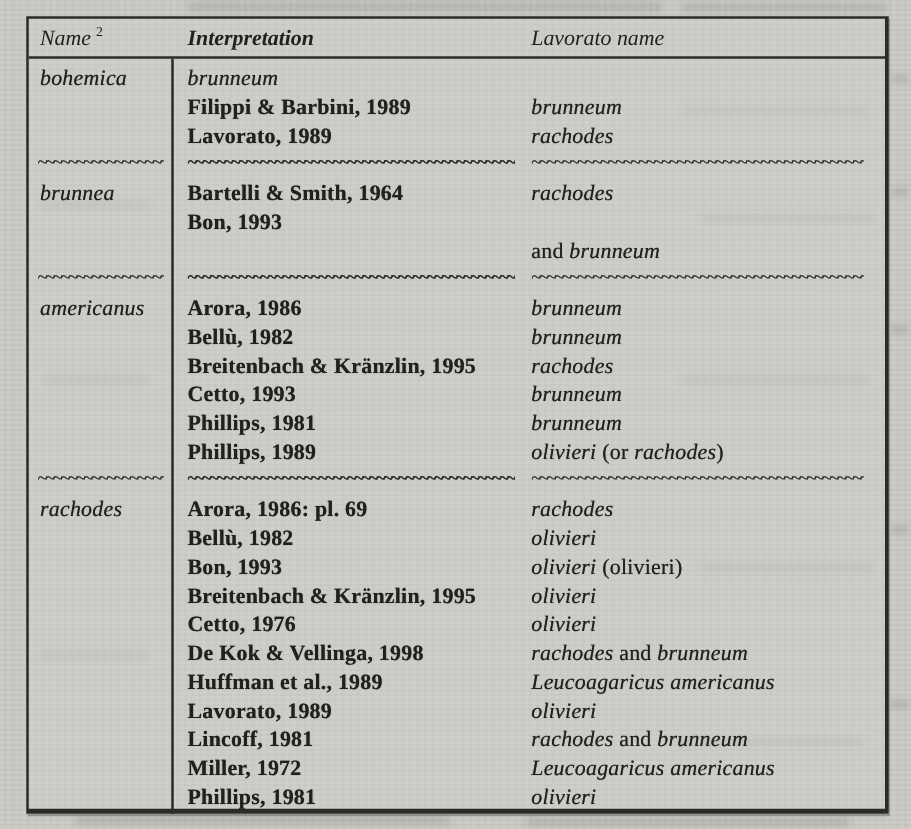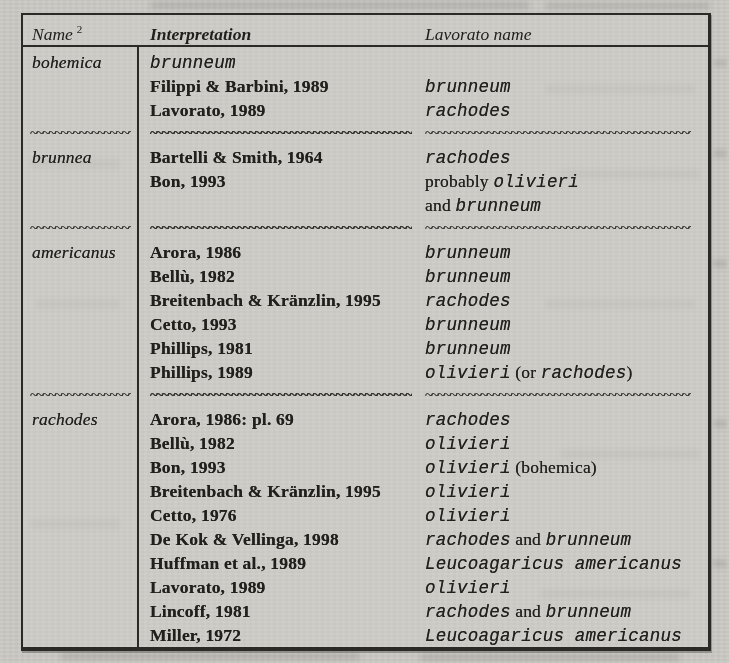--- a/index.html
+++ b/index.html
@@ -17,35 +17,35 @@
   .ghost-b{background:rgba(88,85,78,0.09);}
 
   .scan-table{
     position:absolute;left:21px;top:13px;width:690px;height:638px;
     box-sizing:border-box;
     border:2px solid #2b2a27;border-right-width:3px;border-bottom-width:4px;
     background:rgba(216,215,210,0.30);
     box-shadow:1px 2px 0 rgba(60,58,52,0.35);
   }
   .thead{
-    display:flex;align-items:flex-end;height:30px;
+    display:flex;align-items:center;height:30px;
     border-bottom:2px solid #2b2a27;
     font-style:italic;font-size:17.5px;
   }
   .tbody{position:relative;height:600px;overflow:hidden;padding-top:4px;box-sizing:content-box;}
   .vdivider{position:absolute;left:114px;top:0;bottom:0;width:2px;background:#2b2a27;}
 
   .c1{width:114px;padding-left:9px;box-sizing:border-box;flex:none;}
   .c2{width:275px;padding-left:13px;box-sizing:border-box;flex:none;font-weight:bold;}
   .c3{flex:1;padding-left:13px;box-sizing:border-box;min-width:0;}
 
   .row{display:flex;line-height:23px;font-size:17.5px;letter-spacing:0.2px;
        text-shadow:0 0 0.6px rgba(33,32,29,0.75);}
   .row .c1{font-style:italic;}
-  .it{font-style:italic;font-family:Liberation Mono, monospace;}
+  .it{font-style:italic;}
 
   .sep{display:flex;height:23px;align-items:center;}
   .sep .c1{padding-left:7px;}
   .wavy{display:block;overflow:hidden;white-space:nowrap;
         font-size:15px;letter-spacing:-2px;color:#34332e;height:18px;line-height:14px;
         text-shadow:0 0 0.5px rgba(40,39,35,0.7);}
   .sep .c1 .wavy{width:101px;}
   .sep .c2 .wavy{width:262px;}
   .sep .c3 .wavy{width:266px;}
 
@@ -113,21 +113,20 @@
         </div>
       </div>
       <div class="row">
         <div class="c1">brunnea</div>
         <div class="c2">Bartelli &amp; Smith, 1964</div>
         <div class="c3"><span class="it">rachodes</span></div>
       </div>
       <div class="row">
         <div class="c1"></div>
         <div class="c2">Bon, 1993</div>
-        <div class="c3"><span>probably </span><span class="it">olivieri</span></div>
       </div>
       <div class="row">
         <div class="c1"></div>
         <div class="c2"></div>
         <div class="c3"><span>and </span><span class="it">brunneum</span></div>
       </div>
       <div class="sep">
         <div class="c1">
           <span class="wavy">~~~~~~~~~~~~~~~~~~~~~~~~~~~~~~~~~~~~~~~~~~~~~~~~~~~~~~~~~~~~~~~~~~~~~~~~~~~~~~~~~~~~~~~~~~~~~~~~~~~~~~~~~~~~~~~~~~~~~~~~</span>
         </div>
@@ -185,21 +184,21 @@
         <div class="c3"><span class="it">rachodes</span></div>
       </div>
       <div class="row">
         <div class="c1"></div>
         <div class="c2">Bellù, 1982</div>
         <div class="c3"><span class="it">olivieri</span></div>
       </div>
       <div class="row">
         <div class="c1"></div>
         <div class="c2">Bon, 1993</div>
-        <div class="c3"><span class="it">olivieri</span><span> (bohemica)</span></div>
+        <div class="c3"><span class="it">olivieri</span><span> (olivieri)</span></div>
       </div>
       <div class="row">
         <div class="c1"></div>
         <div class="c2">Breitenbach &amp; Kränzlin, 1995</div>
         <div class="c3"><span class="it">olivieri</span></div>
       </div>
       <div class="row">
         <div class="c1"></div>
         <div class="c2">Cetto, 1976</div>
         <div class="c3"><span class="it">olivieri</span></div>

